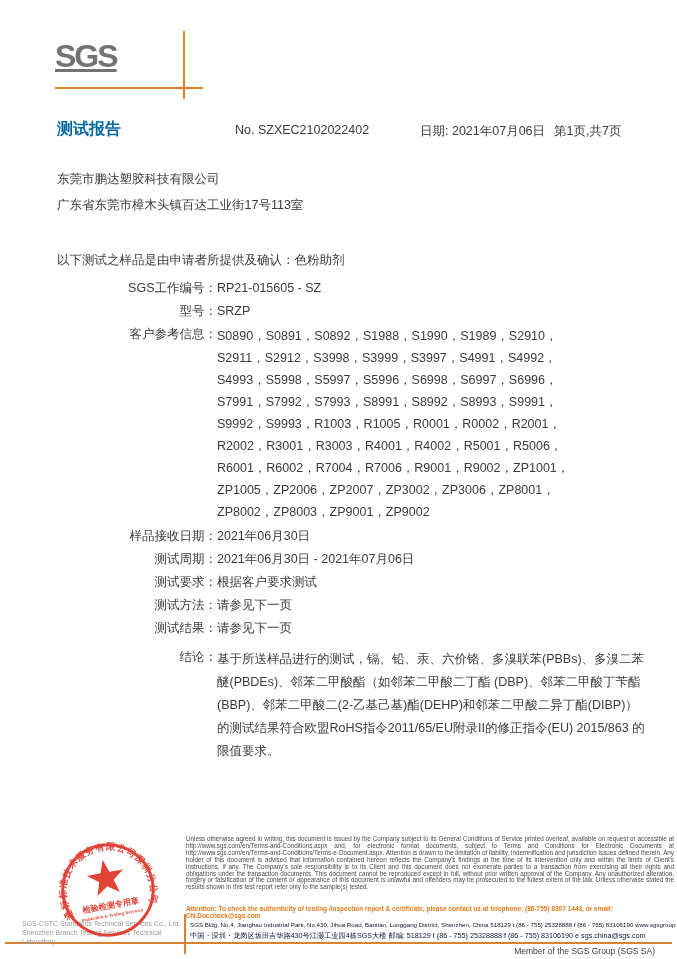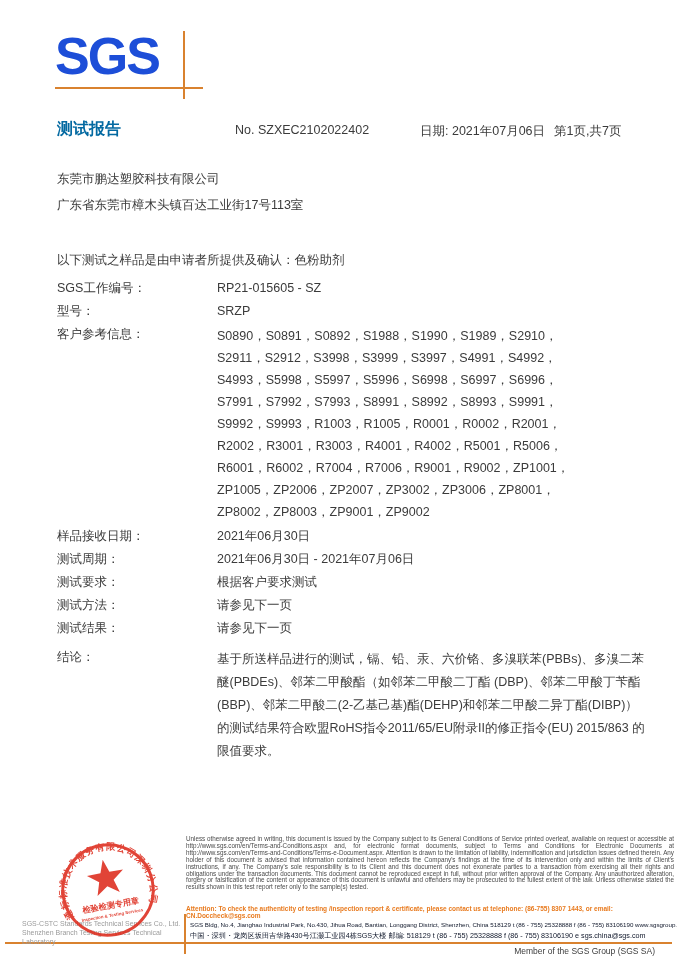--- a/index.html
+++ b/index.html
@@ -1,35 +1,35 @@
 <!DOCTYPE html>
 <html><head>
 <meta charset="utf-8">
 <style>
   html,body{margin:0;padding:0;background:#ffffff;}
   .page{
     position:relative;width:677px;height:959px;background:#ffffff;overflow:hidden;
     font-family:"Liberation Sans","DejaVu Sans",sans-serif;color:#3b3b3b;
   }
   
-  .logo-text{position:absolute;left:55px;top:26px;font-size:52px;font-weight:bold;color:#1d4ed8;letter-spacing:-2px;line-height:60px;}
+  .logo-text{position:absolute;left:55px;top:26px;font-size:32px;font-weight:bold;color:#737373;letter-spacing:-2px;line-height:60px;text-decoration:underline;}
   .logo-hline{position:absolute;left:55px;top:87px;width:148px;height:2px;background:#d9822f;}
   .logo-vline{position:absolute;left:183px;top:31px;width:2px;height:68px;background:#d9822f;}
   
   .doc-title{position:absolute;left:57px;top:119px;font-size:16px;font-weight:bold;color:#0369a1;}
   .report-no{position:absolute;left:235px;top:123px;font-size:12.5px;}
   .report-date{position:absolute;left:420px;top:123px;font-size:12.5px;}
   .report-page{position:absolute;left:554px;top:123px;font-size:12.5px;}
   
   .applicant{position:absolute;left:57px;top:166px;font-size:12.5px;line-height:26px;}
   
   .main{position:absolute;left:57px;top:252px;width:590px;font-size:12.5px;}
   .statement{margin-bottom:10px;}
   .row{display:flex;margin-bottom:4px;line-height:19px;}
-  .row .lbl{width:160px;flex-shrink:0;}
+  .row .lbl{width:160px;flex-shrink:0;text-align:right;}
   .ref-lines div{line-height:22px;}
   .row.gap-top{margin-top:2px;}
   .conclusion{margin-top:10px;}
   .conclusion .val{width:428px;line-height:23px;}
   
   .stamp{position:absolute;left:50px;top:840px;width:116px;height:100px;transform:rotate(-10deg);z-index:2;opacity:.88;}
   .stamp-company{position:absolute;left:22px;top:919px;width:172px;font-size:7px;line-height:9px;color:#9b9b9b;z-index:1;}
   .disclaimer{position:absolute;left:186px;top:836px;width:488px;font-size:6.3px;line-height:6.9px;color:#4a4a4a;text-align:justify;}
   .attention{position:absolute;left:186px;top:905px;width:488px;font-size:6.5px;line-height:7.4px;color:#e87a1e;font-weight:bold;}
   .addr{position:absolute;left:190px;top:920px;width:484px;color:#0f172a;}

